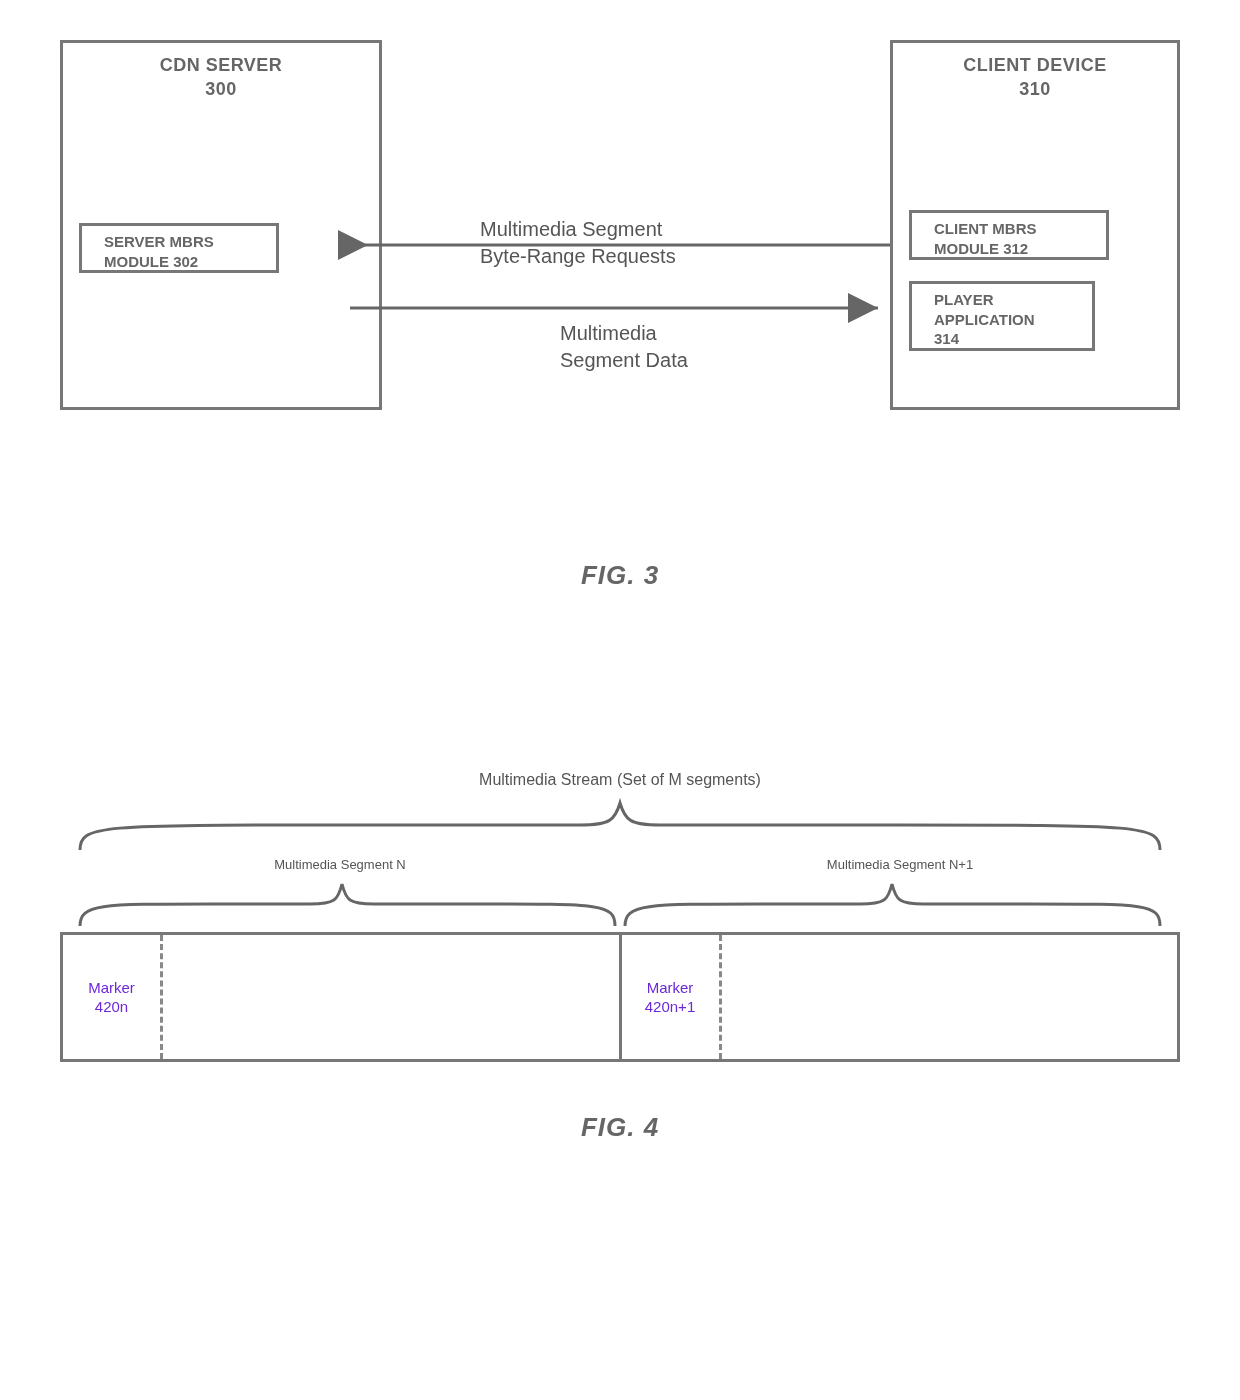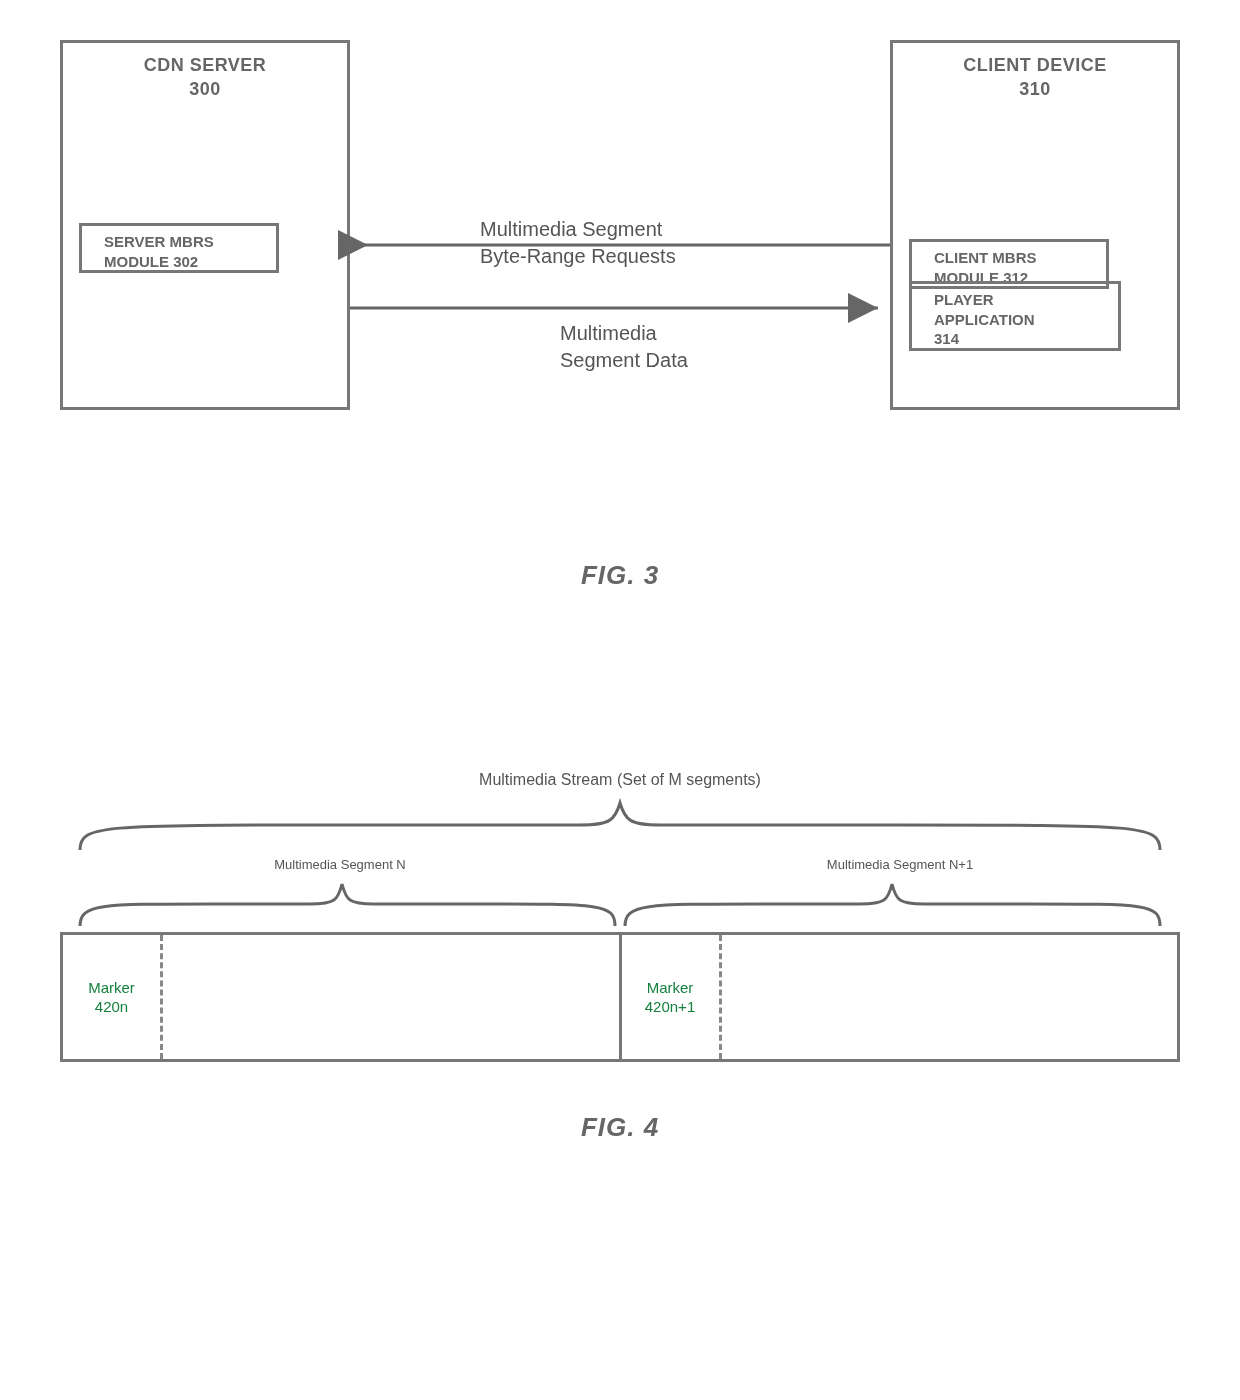--- a/index.html
+++ b/index.html
@@ -83,61 +83,61 @@
   }
   .seg + .seg { border-left: 3px solid #777; }
   .marker-col {
     width: 100px;
     border-right: 3px dashed #888;
     display: flex;
     flex-direction: column;
     justify-content: center;
     align-items: center;
     font-size: 15px;
-    color: #15803d;
+    color: #6d28d9;
     line-height: 1.3;
     text-align: center;
   }
 
   svg.connector {
     position: absolute;
     overflow: visible;
     pointer-events: none;
   }
 </style>
 </head>
 <body>
 
 <div class="page">
 
   <div class="fig3">
 
-    <div class="box" style="left:0; top:0; width:290px; height:370px;">
+    <div class="box" style="left:0; top:0; width:322px; height:370px;">
       <div class="box-title">
         <span>CDN SERVER</span><br>
         <span>300</span>
       </div>
       <div class="inner" style="left:16px; top:180px; width:200px; height:50px;">
         <span>SERVER MBRS</span><br>
         <span>MODULE</span>
         <span>302</span>
       </div>
     </div>
 
     <div class="box" style="right:0; top:0; width:290px; height:370px;">
       <div class="box-title">
         <span>CLIENT DEVICE</span><br>
         <span>310</span>
       </div>
-      <div class="inner" style="left:16px; top:196px; width:200px; height:50px;">
+      <div class="inner" style="left:16px; top:167px; width:200px; height:50px;">
         <span>CLIENT MBRS</span><br>
         <span>MODULE</span>
         <span>312</span>
       </div>
-      <div class="inner" style="left:16px; top:238px; width:212px; height:70px;">
+      <div class="inner" style="left:16px; top:238px; width:186px; height:70px;">
         <span>PLAYER</span><br>
         <span>APPLICATION</span><br>
         <span>314</span>
       </div>
     </div>
 
     <svg class="connector" style="left:290px; top:195px; width:540px; height:20px;">
       <defs>
         <marker id="ahL" markerWidth="12" markerHeight="12" refX="2" refY="5" orient="auto">
           <path d="M10,0 L0,5 L10,10 z" fill="#666"></path>

